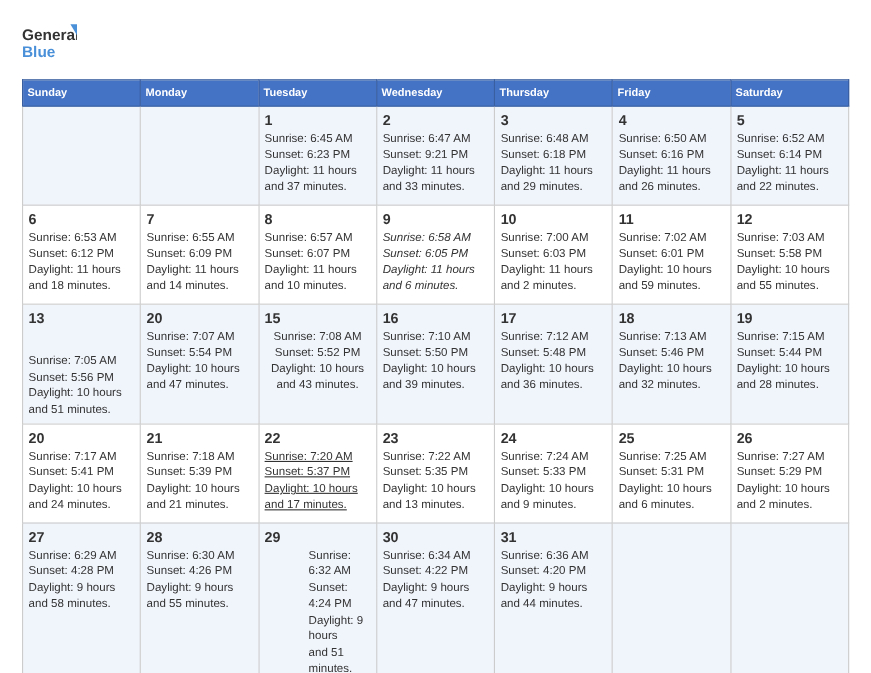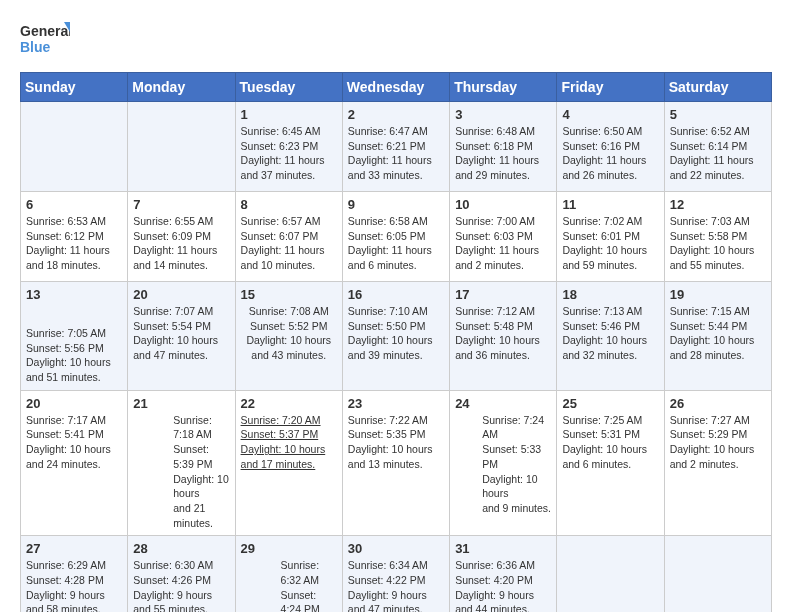--- a/index.html
+++ b/index.html
@@ -36,21 +36,21 @@
       color: #555;
     }
     table {
       width: 100%;
       border-collapse: collapse;
       table-layout: fixed;
     }
     thead tr th {
       background-color: #4472c4;
       color: #fff;
-      font-size: 14px;
+      font-size: 10px;
       font-weight: bold;
       padding: 6px 4px;
       text-align: left;
       border: 1px solid #3a5fa0;
     }
     tbody tr td {
       vertical-align: top;
       border: 1px solid #ccc;
       padding: 5px 5px;
       font-size: 11px;
@@ -112,21 +112,21 @@
           <td>
             <span class="day-num">1</span>
             <div class="day-info" style="white-space: pre-line;">Sunrise: 6:45 AM
 Sunset: 6:23 PM
 Daylight: 11 hours
 and 37 minutes.</div>
           </td>
           <td>
             <span class="day-num">2</span>
             <div class="day-info" style="white-space: pre-line;">Sunrise: 6:47 AM
-Sunset: 6:21 PM
+Sunset: 9:21 PM
 Daylight: 11 hours
 and 33 minutes.</div>
           </td>
           <td>
             <span class="day-num">3</span>
             <div class="day-info" style="white-space: pre-line;">Sunrise: 6:48 AM
 Sunset: 6:18 PM
 Daylight: 11 hours
 and 29 minutes.</div>
           </td>
@@ -162,21 +162,21 @@
           </td>
           <td>
             <span class="day-num">8</span>
             <div class="day-info" style="white-space: pre-line;">Sunrise: 6:57 AM
 Sunset: 6:07 PM
 Daylight: 11 hours
 and 10 minutes.</div>
           </td>
           <td>
             <span class="day-num">9</span>
-            <div class="day-info" style="white-space: pre-line;">Sunrise: 6:58 AM
+            <div class="day-info" style="white-space: pre-line; font-style: italic;">Sunrise: 6:58 AM
 Sunset: 6:05 PM
 Daylight: 11 hours
 and 6 minutes.</div>
           </td>
           <td>
             <span class="day-num">10</span>
             <div class="day-info" style="white-space: pre-line;">Sunrise: 7:00 AM
 Sunset: 6:03 PM
 Daylight: 11 hours
 and 2 minutes.</div>
@@ -250,42 +250,42 @@
         <tr>
           <td>
             <span class="day-num">20</span>
             <div class="day-info" style="white-space: pre-line;">Sunrise: 7:17 AM
 Sunset: 5:41 PM
 Daylight: 10 hours
 and 24 minutes.</div>
           </td>
           <td>
             <span class="day-num">21</span>
-            <div class="day-info" style="white-space: pre-line; margin-left: 40px;">Sunrise: 7:18 AM
+            <div class="day-info" style="white-space: pre-line;">Sunrise: 7:18 AM
 Sunset: 5:39 PM
 Daylight: 10 hours
 and 21 minutes.</div>
           </td>
           <td>
             <span class="day-num">22</span>
             <div class="day-info" style="white-space: pre-line; text-decoration: underline;">Sunrise: 7:20 AM
 Sunset: 5:37 PM
 Daylight: 10 hours
 and 17 minutes.</div>
           </td>
           <td>
             <span class="day-num">23</span>
             <div class="day-info" style="white-space: pre-line;">Sunrise: 7:22 AM
 Sunset: 5:35 PM
 Daylight: 10 hours
 and 13 minutes.</div>
           </td>
           <td>
             <span class="day-num">24</span>
-            <div class="day-info" style="white-space: pre-line; margin-left: 27px;">Sunrise: 7:24 AM
+            <div class="day-info" style="white-space: pre-line;">Sunrise: 7:24 AM
 Sunset: 5:33 PM
 Daylight: 10 hours
 and 9 minutes.</div>
           </td>
           <td>
             <span class="day-num">25</span>
             <div class="day-info" style="white-space: pre-line;">Sunrise: 7:25 AM
 Sunset: 5:31 PM
 Daylight: 10 hours
 and 6 minutes.</div>

